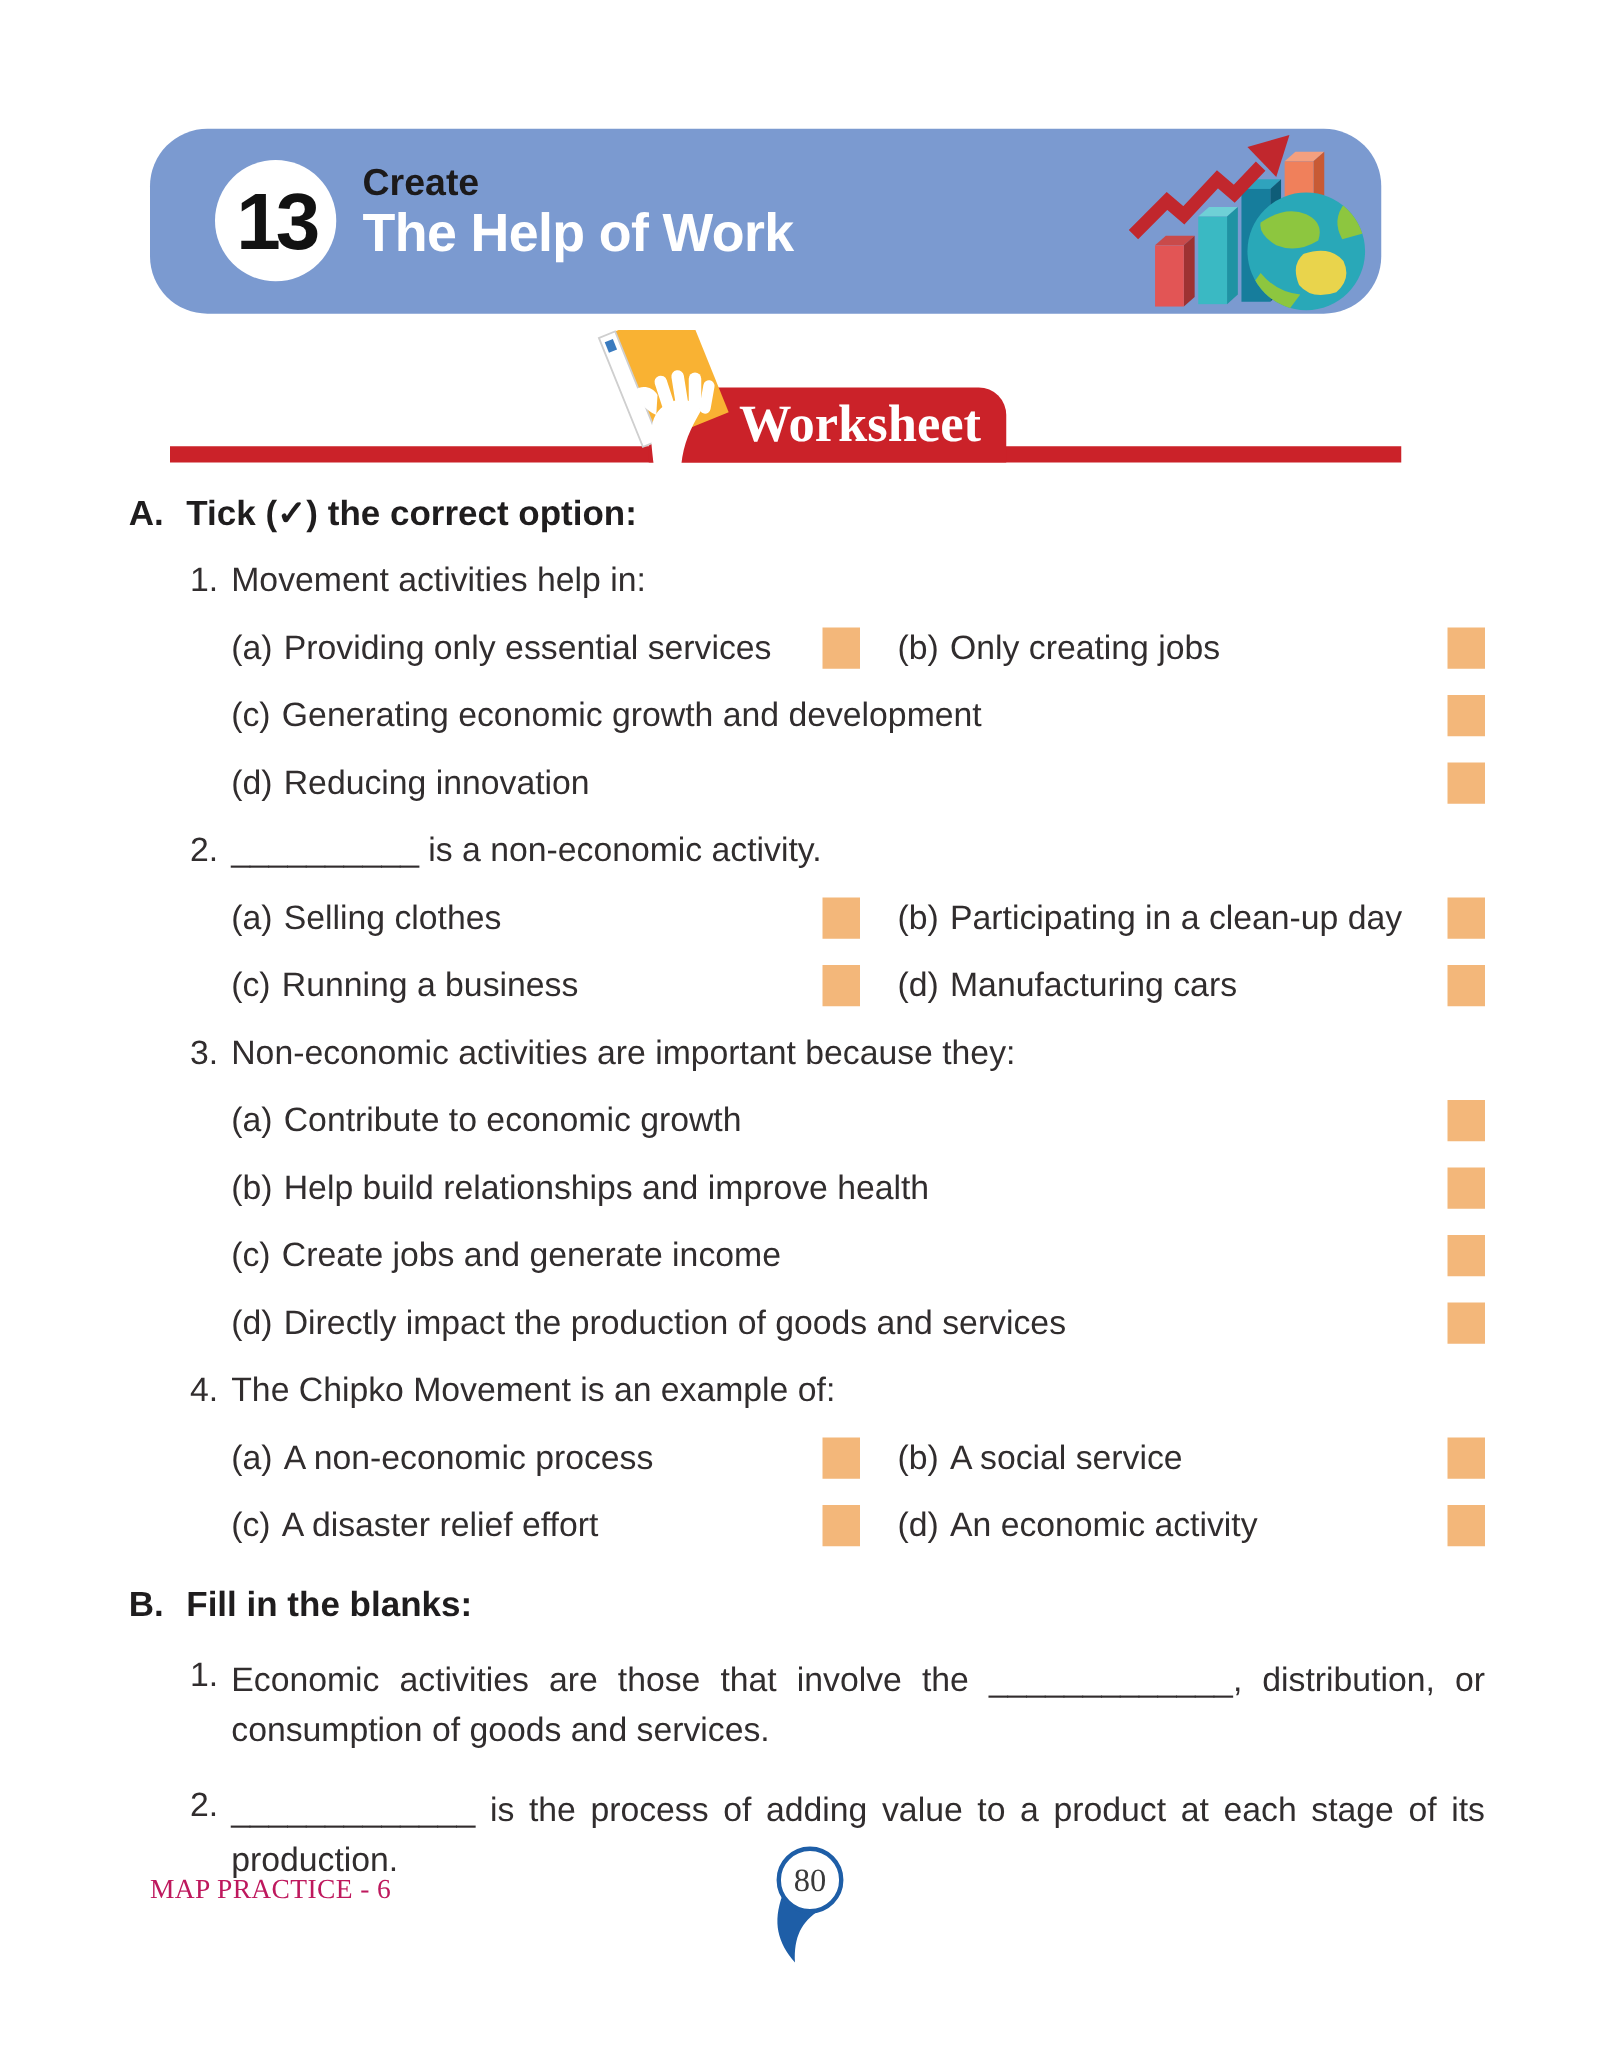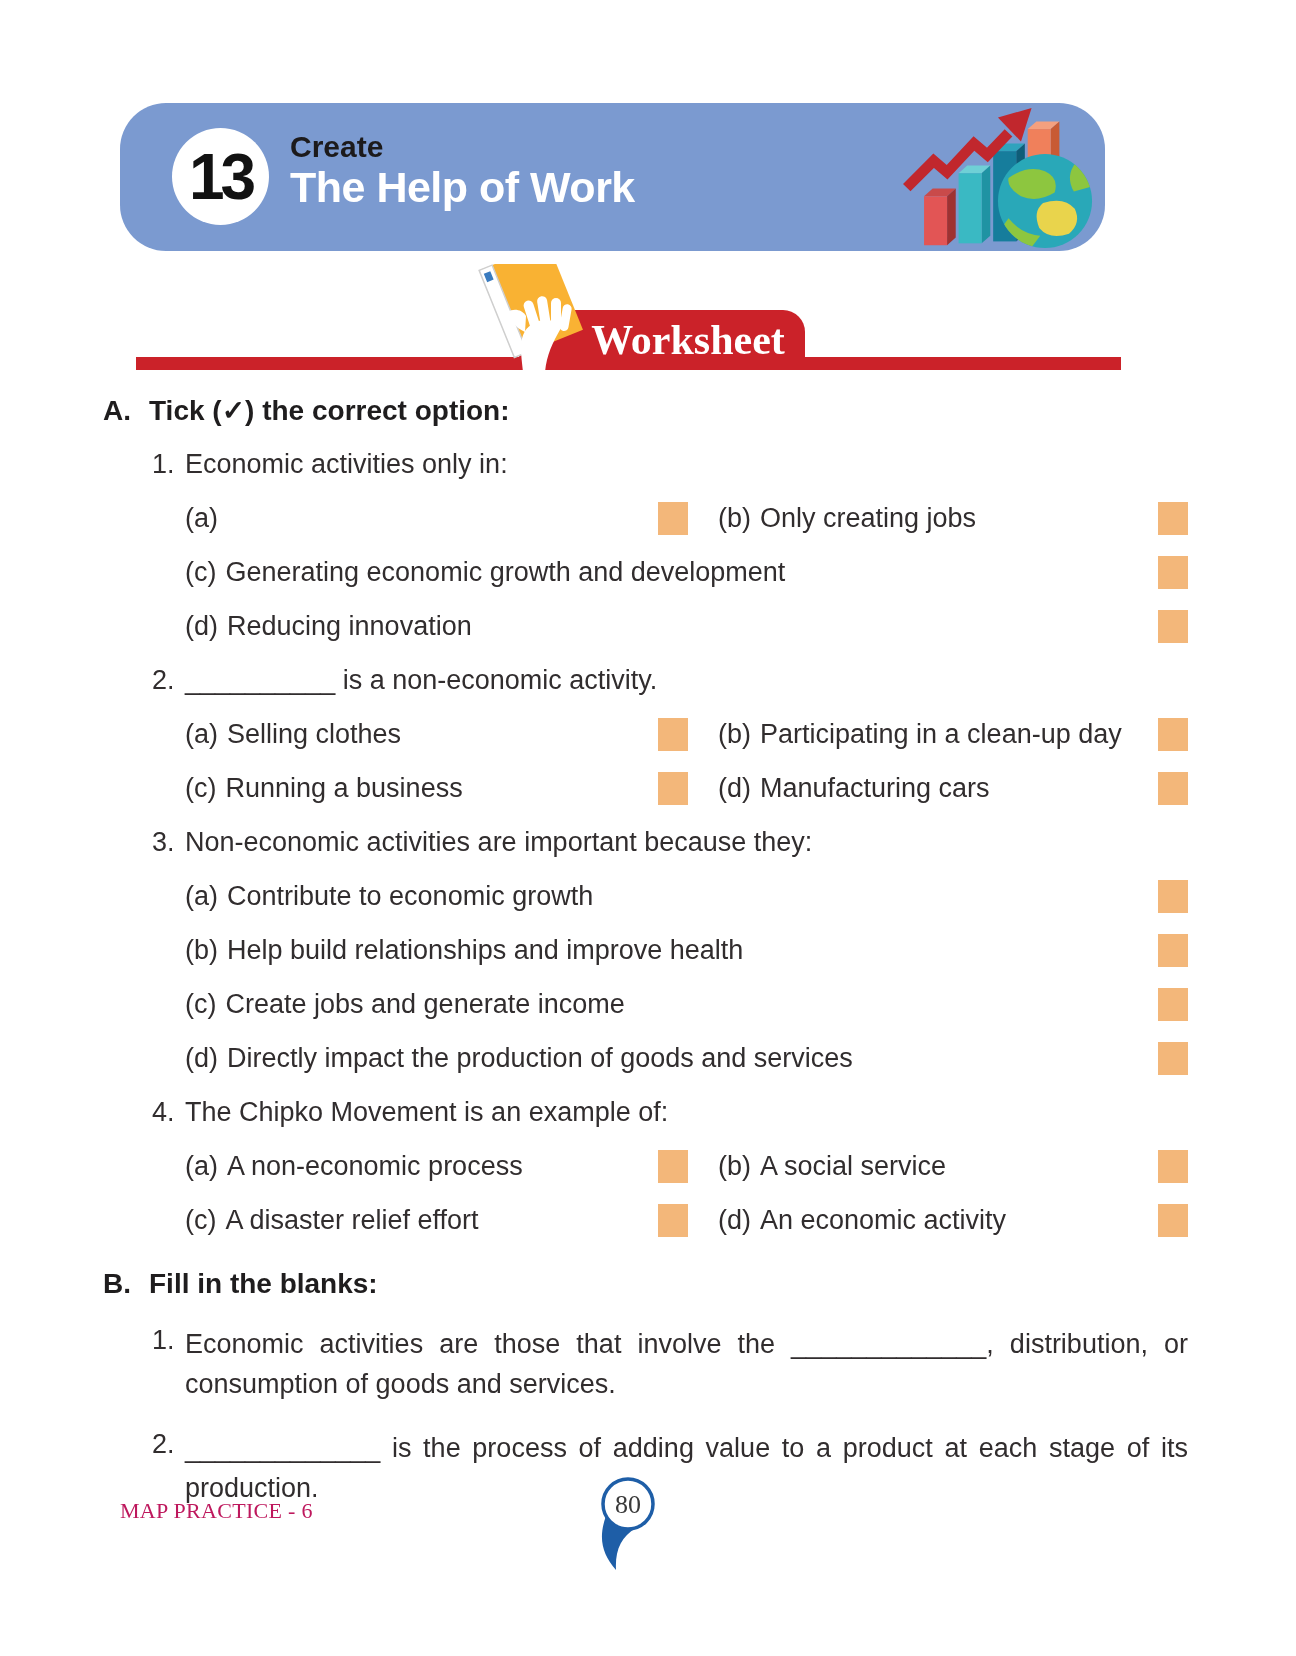--- a/index.html
+++ b/index.html
@@ -63,21 +63,21 @@
 
   .fib-item{display:flex;margin-top:24px;}
   .fib-num{width:33px;margin-left:49px;flex:none;}
   .fib-text{flex:1;text-align:justify;line-height:40px;}
 
   
   .book-label{
     position:absolute;left:120px;top:1498px;
     font-family:"Liberation Serif",serif;font-size:22px;color:#be185d;letter-spacing:0.3px;
   }
-  .balloon{position:absolute;left:592px;top:1474px;width:72px;height:104px;}
+  .balloon{position:absolute;left:612px;top:1474px;width:72px;height:104px;}
   .balloon svg{position:absolute;left:0;top:0;}
   .page-num{
     position:absolute;left:11px;top:16px;width:50px;text-align:center;
     font-family:"Liberation Serif",serif;font-size:26px;color:#3a3a3a;
   }
 </style>
 </head>
 <body>
 
 <div class="page">
@@ -155,25 +155,26 @@
   <main>
 
     <section>
       <div class="sec-head">
         <span class="sec-letter">A.</span>
         <span class="sec-title">Tick (✓) the correct option:</span>
       </div>
 
       <div class="q-line">
         <span class="q-num">1.</span>
-        <span class="q-text">Economic activities only in:</span>
+        <span class="q-text">Movement activities help in:</span>
       </div>
       <div class="opt-row two">
         <div class="opt left">
           <span class="opt-label">(a)</span>
+          <span class="opt-text">Providing only essential services</span>
           <span class="cb"></span>
         </div>
         <div class="opt right">
           <span class="opt-label">(b)</span>
           <span class="opt-text">Only creating jobs</span>
           <span class="cb"></span>
         </div>
       </div>
       <div class="opt-row full">
         <div class="opt">

